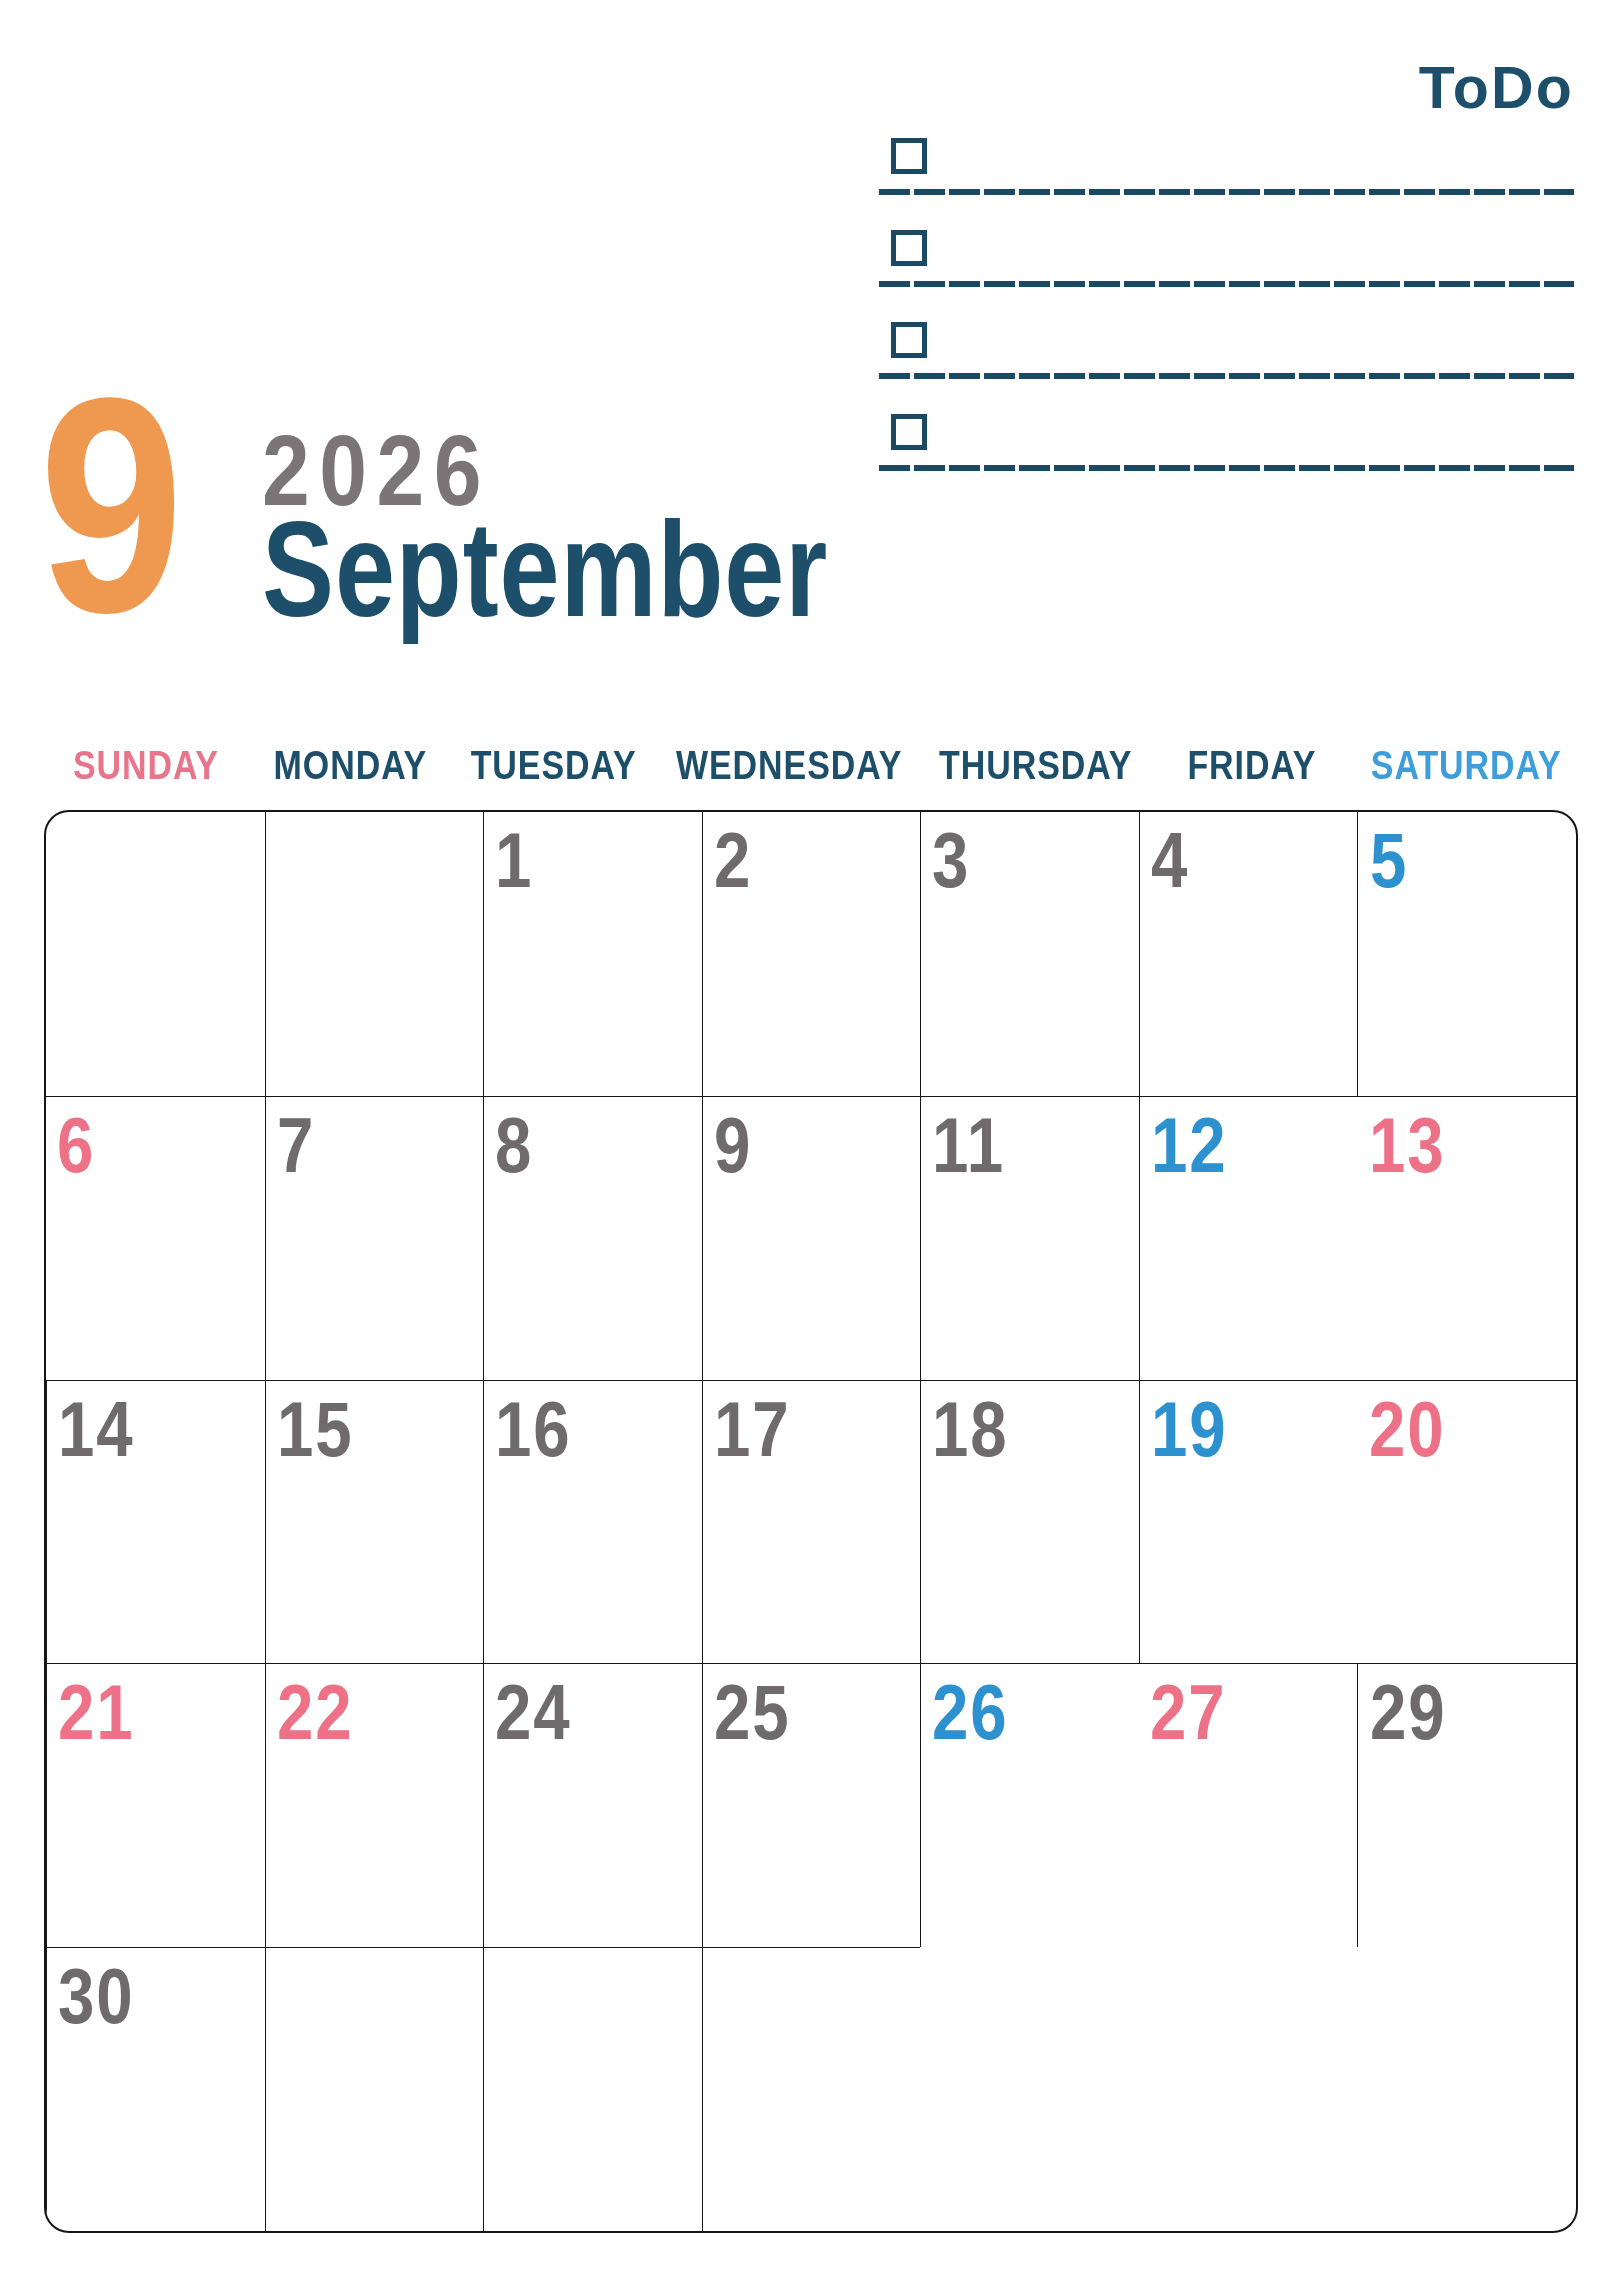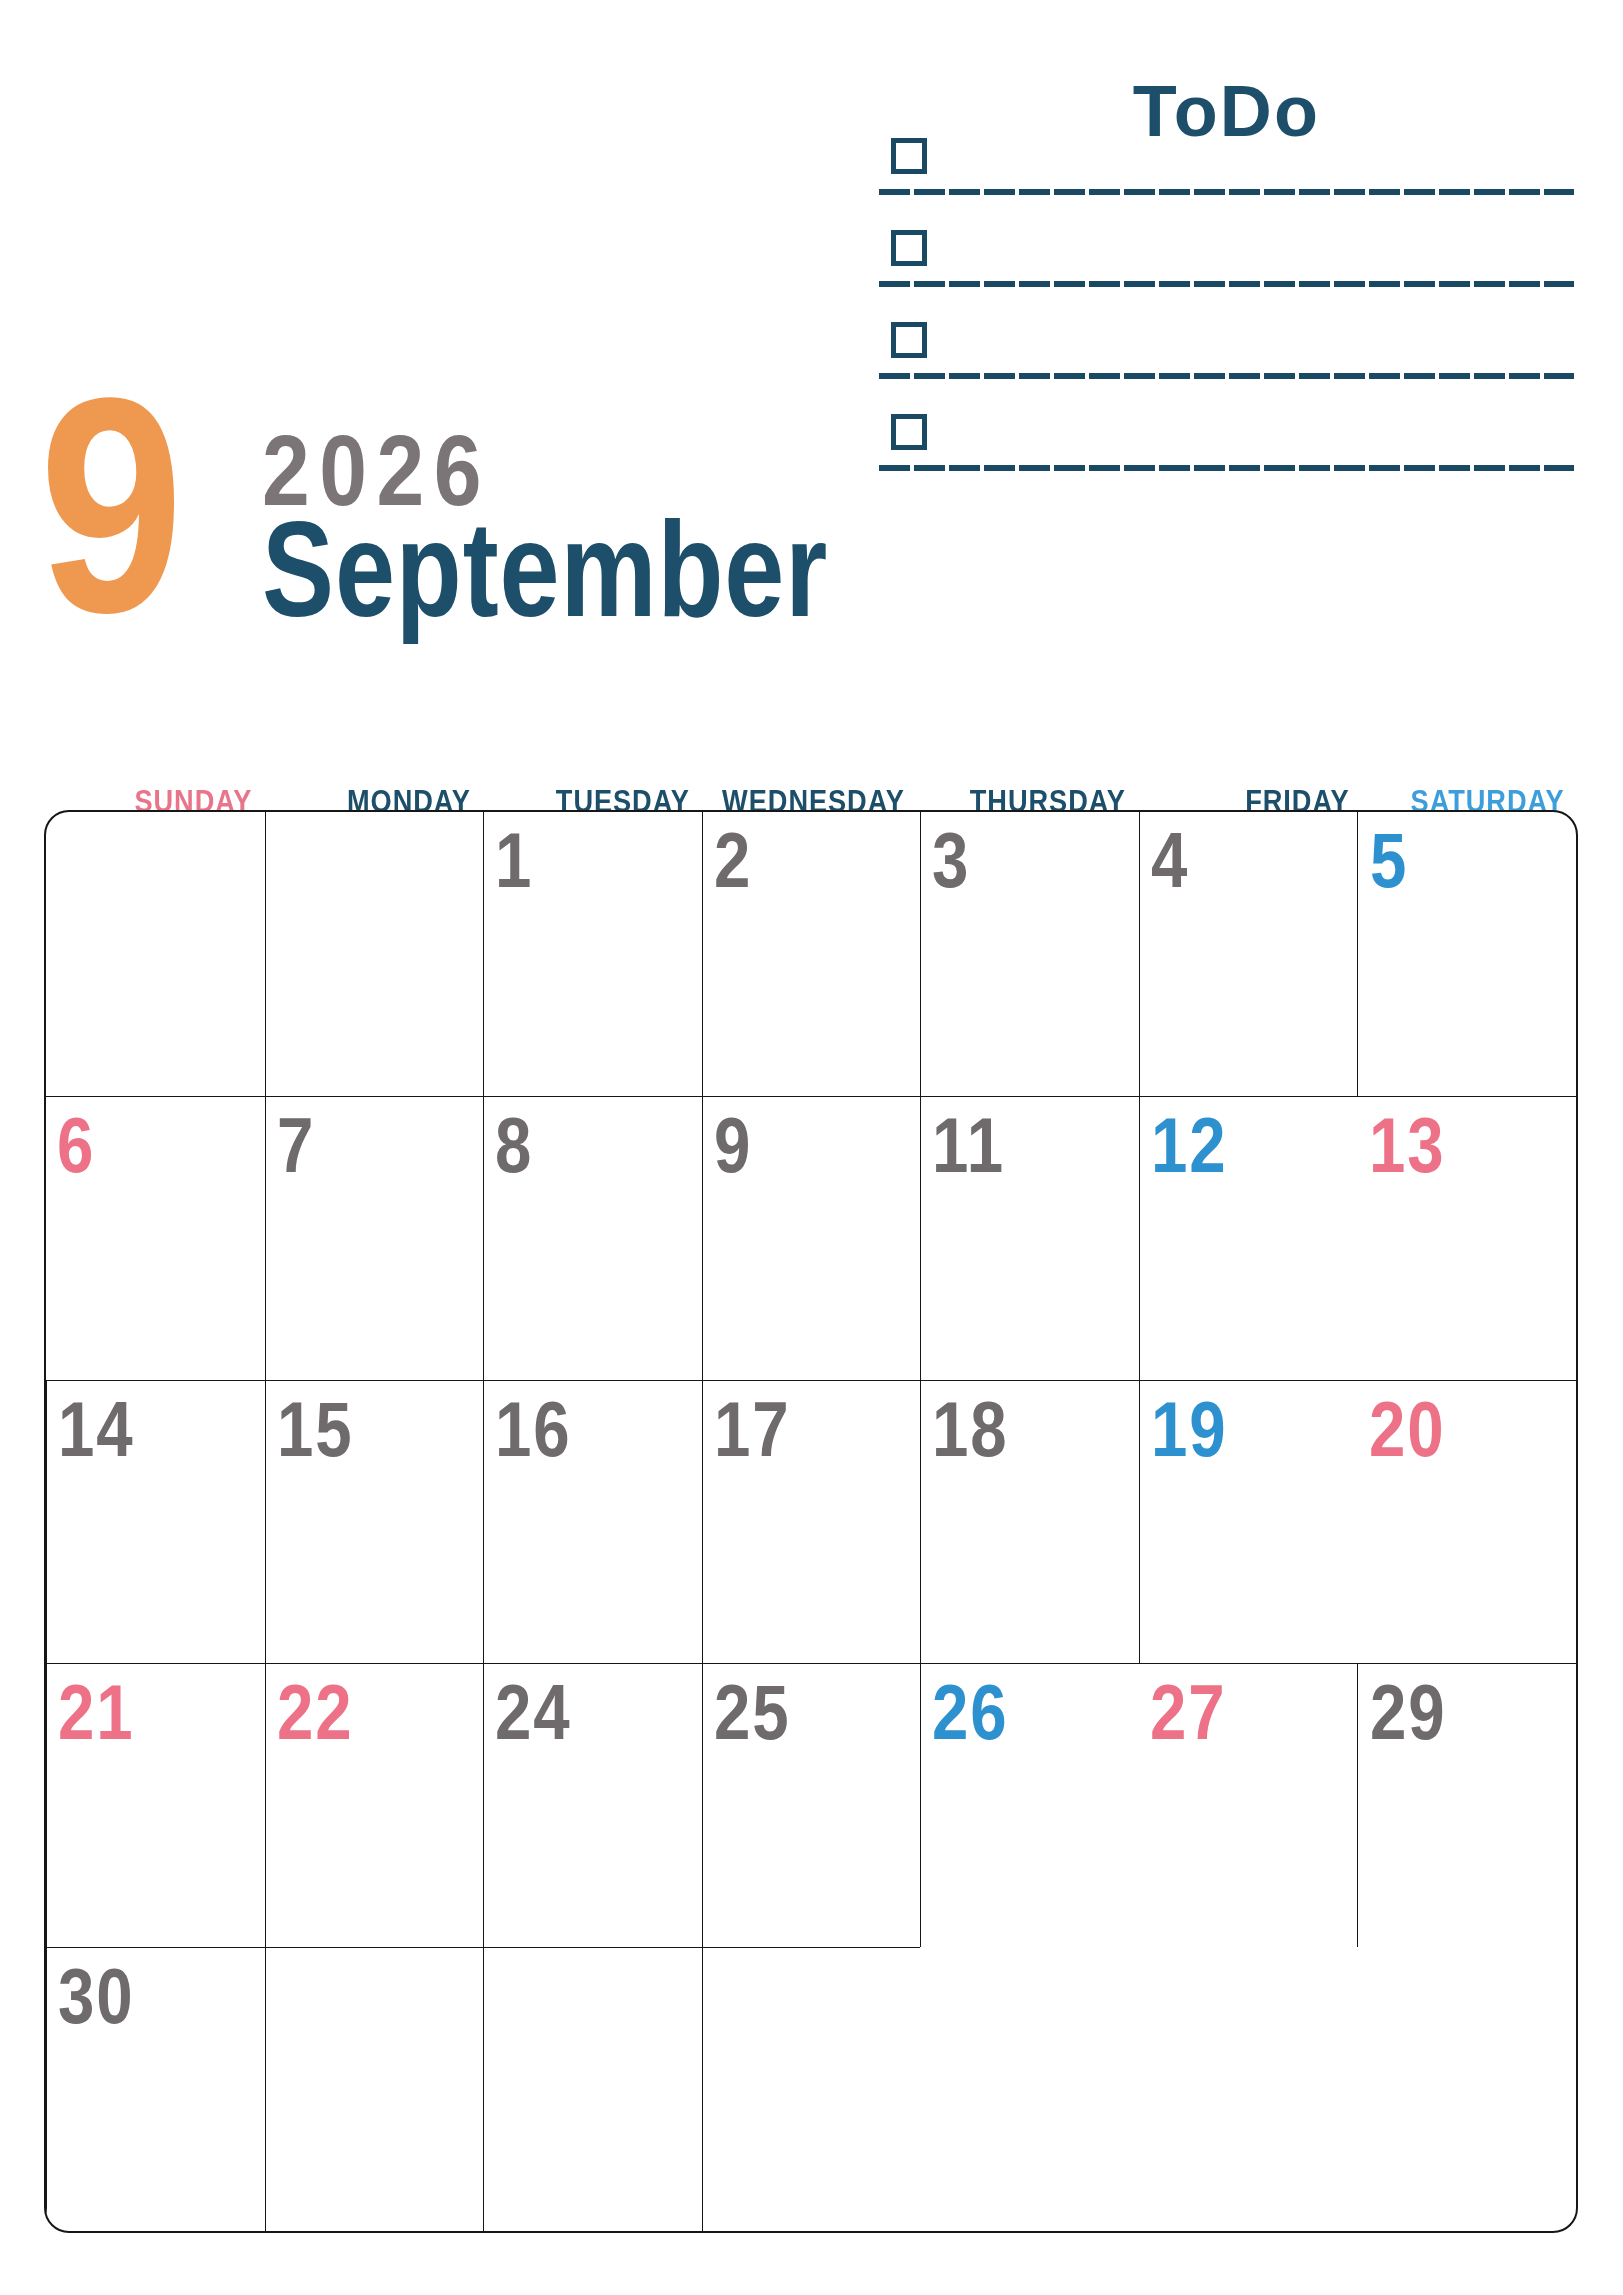--- a/index.html
+++ b/index.html
@@ -32,43 +32,42 @@
   }
   .month-name{
     position:absolute;left:262px;top:502px;
     font-size:135px;line-height:1;font-weight:bold;color:var(--navy);
     transform:scaleX(.80);transform-origin:left center;letter-spacing:1.1px;
   }
 
   
   .todo-title{
     position:absolute;left:879px;top:59px;width:695px;
-    text-align:center;font-size:72px;line-height:1;font-weight:bold;color:var(--navy);
+    text-align:right;font-size:59px;line-height:1;font-weight:bold;color:var(--navy);
     letter-spacing:2.2px;
-    margin-top:16px;
   }
   .todo-list{position:absolute;left:879px;top:103px;width:695px;}
   .todo-row{position:relative;height:92px;}
   .todo-line{
     position:absolute;left:0;right:0;bottom:0;height:5.6px;
     background:repeating-linear-gradient(90deg,var(--line-navy) 0 31px,transparent 31px 35px);
   }
   .todo-checkbox{
     position:absolute;left:12.3px;bottom:21px;width:36px;height:36px;
     border:5px solid var(--line-navy);background:#fff;
   }
 
   
   .weekdays{
     position:absolute;left:44px;top:745px;width:1534px;
     display:grid;grid-template-columns:repeat(7,1fr);
   }
   .wd-cell{
-    text-align:right;font-size:32px;line-height:40px;font-weight:bold;
-    color:var(--navy);white-space:nowrap;margin-top:36px;
+    text-align:center;font-size:40px;line-height:40px;font-weight:bold;
+    color:var(--navy);white-space:nowrap;
   }
   .wd-cell>span{display:inline-block;transform:scaleX(.85);transform-origin:center;letter-spacing:1.1px;}
   .wd-cell.sun{color:var(--pink-header);}
   .wd-cell.sat{color:var(--blue-header);}
 
   .grid{
     position:absolute;left:44px;top:810px;width:1534px;height:1423px;
     border:2.2px solid var(--grid);border-radius:25px;overflow:hidden;
     display:grid;grid-template-columns:repeat(7,1fr);grid-template-rows:repeat(5,1fr);
     background:#fff;

